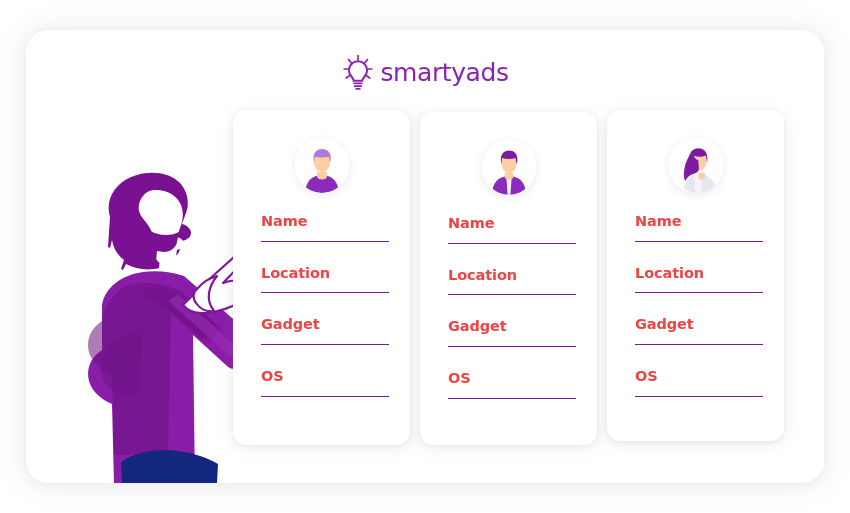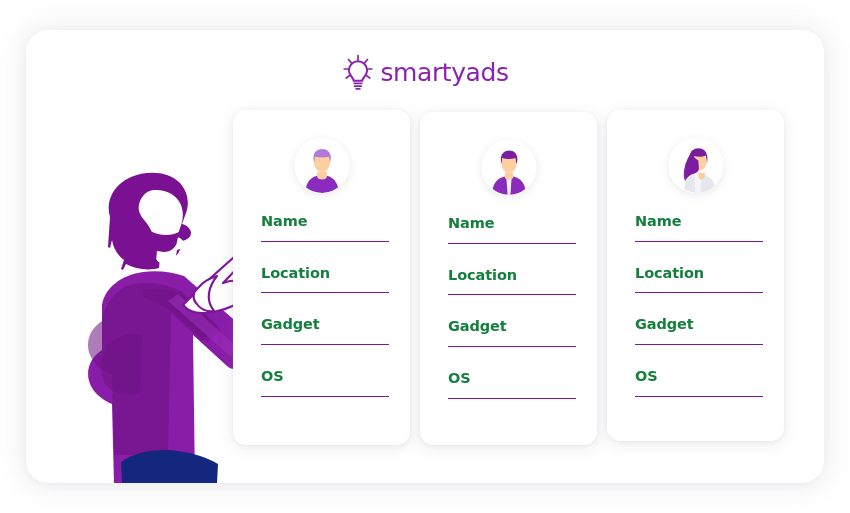--- a/index.html
+++ b/index.html
@@ -97,21 +97,21 @@
     right: 21px;
     top: 103px;
   }
   .field { margin-bottom: 23px; }
   .field:last-child { margin-bottom: 8px; }
 
   .field-label {
     font-family: "DejaVu Sans", sans-serif;
     font-size: 14.5px;
     font-weight: 700;
-    color: #15803d;
+    color: #ef4444;
     letter-spacing: -0.1px;
     line-height: 1.15;
     padding-bottom: 11px;
   }
   .field-line {
     height: 0;
     border-bottom: 1.4px solid #7D179C;
   }
 </style>
 </head>

